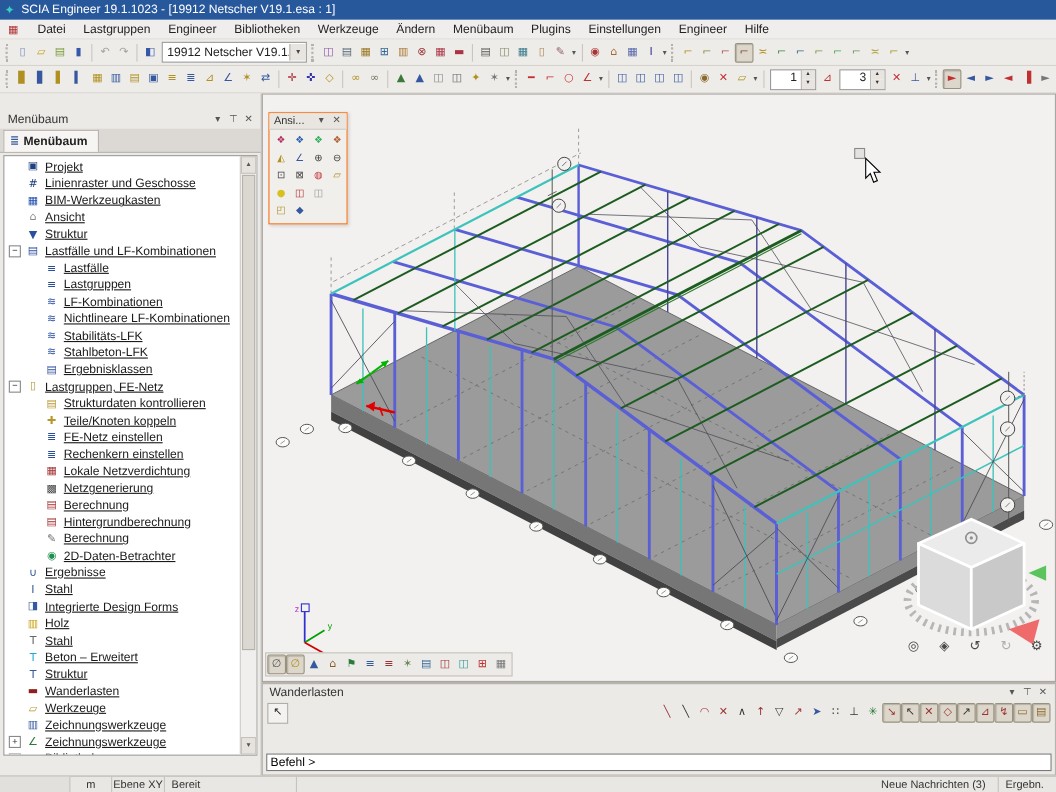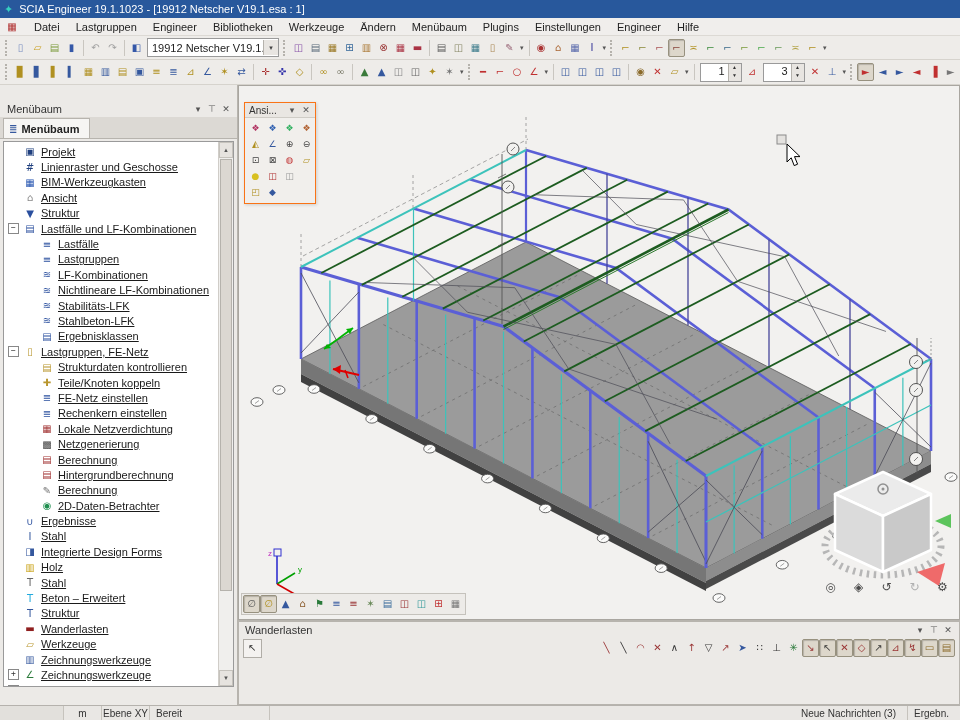--- a/index.html
+++ b/index.html
@@ -748,20 +748,23 @@
           <span class="tbtn pressed" style="color: rgb(51, 51, 51);">↖</span>
           <span class="tbtn pressed" style="color: rgb(153, 51, 51);">✕</span>
           <span class="tbtn pressed" style="color: rgb(153, 51, 51);">◇</span>
           <span class="tbtn pressed" style="color: rgb(51, 51, 51);">↗</span>
           <span class="tbtn pressed" style="color: rgb(153, 51, 51);">⊿</span>
           <span class="tbtn pressed" style="color: rgb(153, 51, 51);">↯</span>
           <span class="tbtn pressed" style="color: rgb(138, 106, 42);">▭</span>
           <span class="tbtn pressed" style="color: rgb(138, 106, 42);">▤</span>
         </span>
     </div>
+    <div id="cmd-input-row">
+      <input id="cmd-input" readonly="" value="Befehl &gt;" style="">
+    </div>
   </div>
 
   <div id="statusbar">
     <span class="seg" style="width:64px;background:#e2e0dc;"></span>
     <span class="seg" style="width:38px;">m</span>
     <span class="seg" style="width:48px;">Ebene XY</span>
     <span class="seg" style="width:120px;justify-content:flex-start;padding-left:6px;">Bereit</span>
     <span class="seg" style="flex:1;border-right:none;"></span>
     <span class="seg" style="width:118px;">Neue Nachrichten (3)</span>
     <span class="seg" style="width:52px;border-right:none;justify-content:flex-start;padding-left:6px;">Ergebn.</span>

